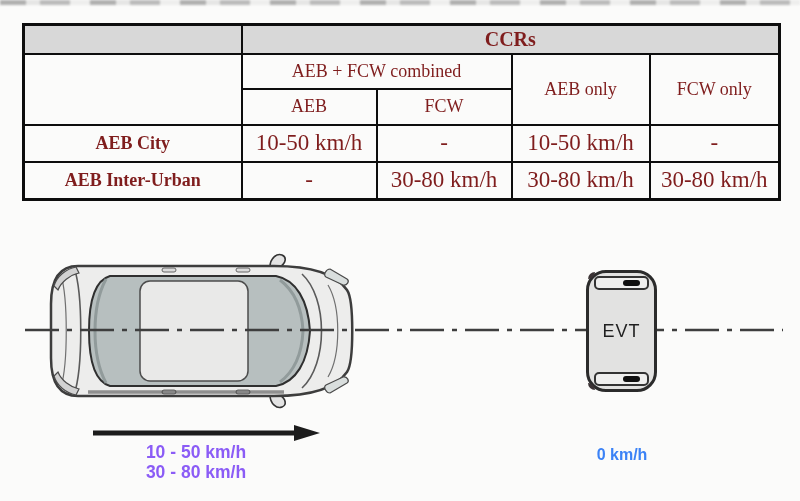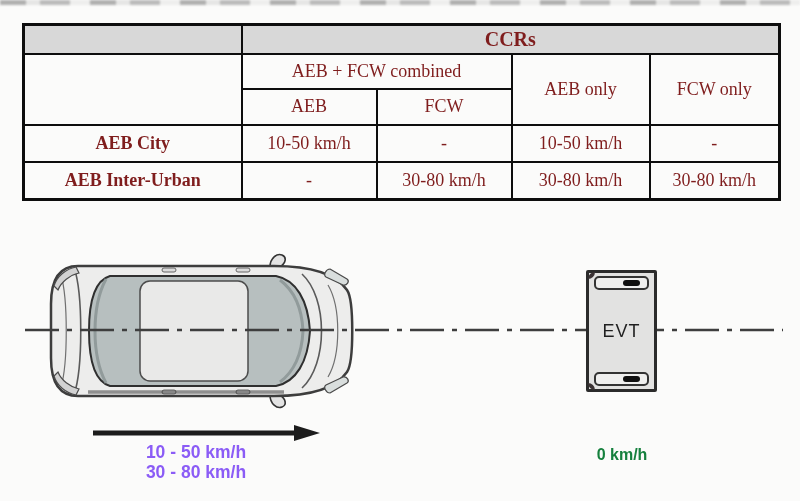--- a/index.html
+++ b/index.html
@@ -32,32 +32,32 @@
     border: 3px solid #0d0d0d;
   }
   table.spec td {
     border: 2px solid #0d0d0d;
     text-align: center; vertical-align: middle;
     padding: 0; overflow: hidden;
   }
   td.hdr-gray { background: #d8d8d8; font-weight: bold; font-size: 20px; }
   td.hdr { font-weight: normal; font-size: 18px; }
   td.row-label { font-weight: bold; font-size: 18px; text-align: left; padding-left: 11px; }
-  td.val { font-size: 18px; }
+  td.val { font-size: 23px; }
 
   
   .diagram { position: absolute; left: 0; top: 210px; width: 800px; height: 291px; }
 
   .car-svg { position: absolute; left: 44px; top: 42px; width: 312px; height: 158px; z-index: 1; }
 
   .centerline-svg { position: absolute; left: 0; top: 0; width: 800px; height: 291px; z-index: 2; pointer-events: none; }
 
   .evt-box {
     position: absolute; left: 586px; top: 60px; width: 65px; height: 116px;
-    border: 3px solid #2b2b2b; border-radius: 2px;
+    border: 3px solid #2b2b2b; border-radius: 20px;
     background: #e2e2e1; z-index: 3;
     display: flex; align-items: center; justify-content: center;
   }
   .evt-strip {
     position: absolute; left: 5px; right: 5px; height: 10px;
     border: 2px solid #333; border-radius: 5px; background: #efefee;
   }
   .evt-strip.top { top: 3px; }
   .evt-strip.bottom { bottom: 3px; }
   .evt-wheel {
@@ -75,21 +75,21 @@
   .arrow-svg { position: absolute; left: 90px; top: 212px; width: 232px; height: 22px; z-index: 2; }
 
   .vut-speeds {
     position: absolute; left: 111px; top: 233px; width: 170px;
     text-align: center; z-index: 2;
     font-weight: 700; font-size: 17.5px; line-height: 19.5px; color: #8b5cf6;
   }
   .evt-speed {
     position: absolute; left: 582px; top: 236px; width: 80px;
     text-align: center; z-index: 2;
-    font-weight: 600; font-size: 16px; color: #15803d;
+    font-weight: 600; font-size: 16px; color: #3b82f6;
   }
 </style>
 </head>
 <body>
 
 <div class="canvas">
 
   <div class="top-artifact"></div>
 
   <table class="spec">

